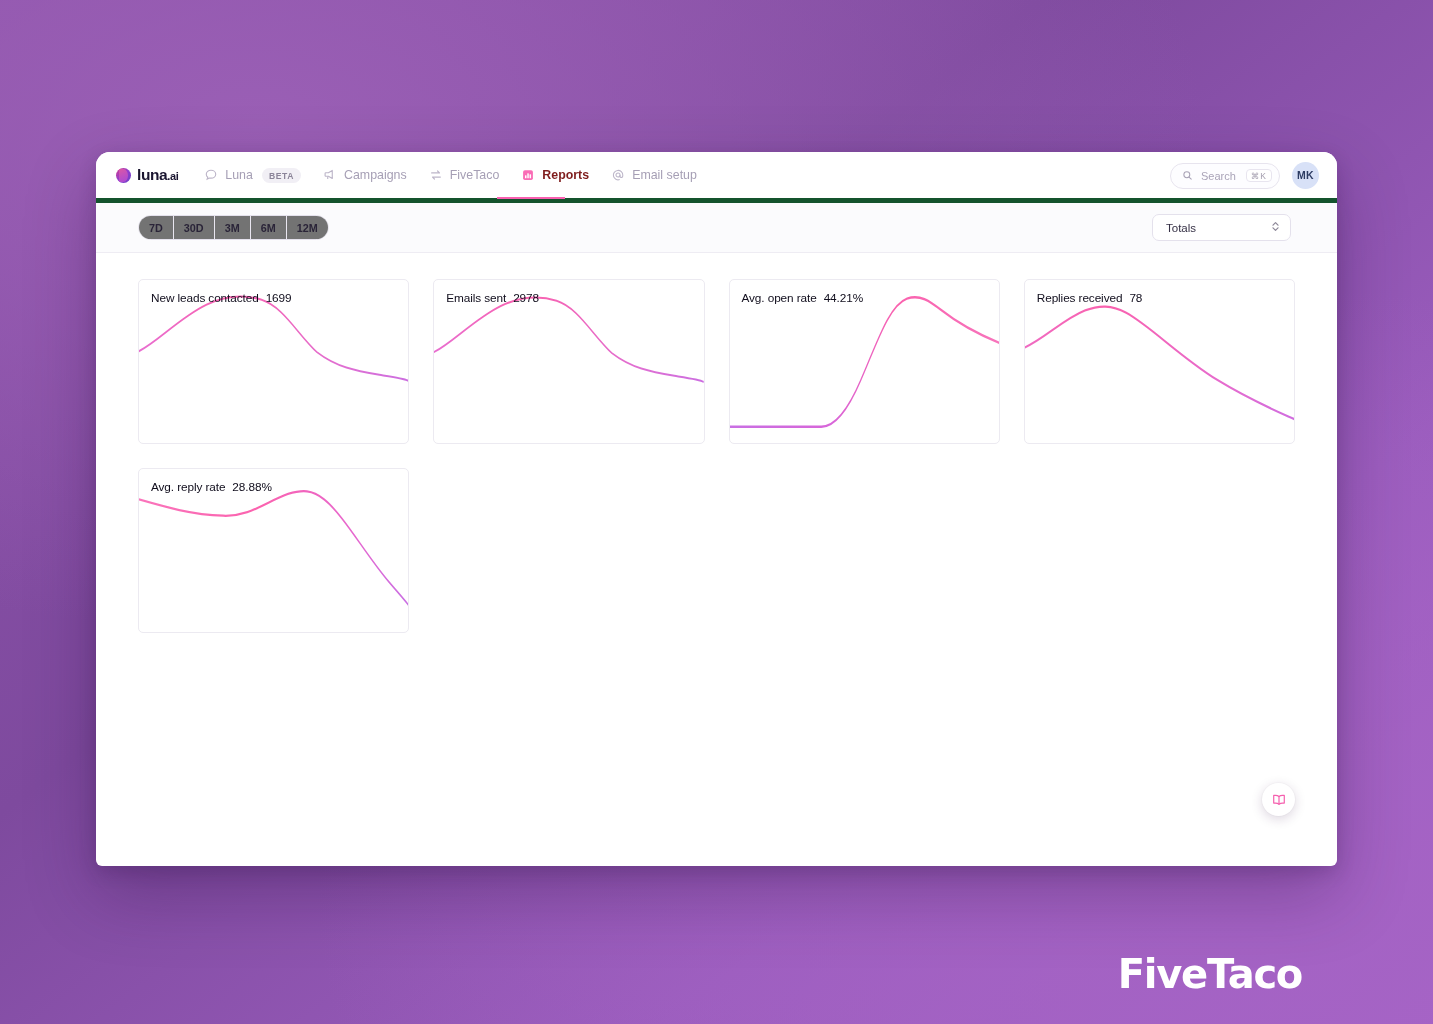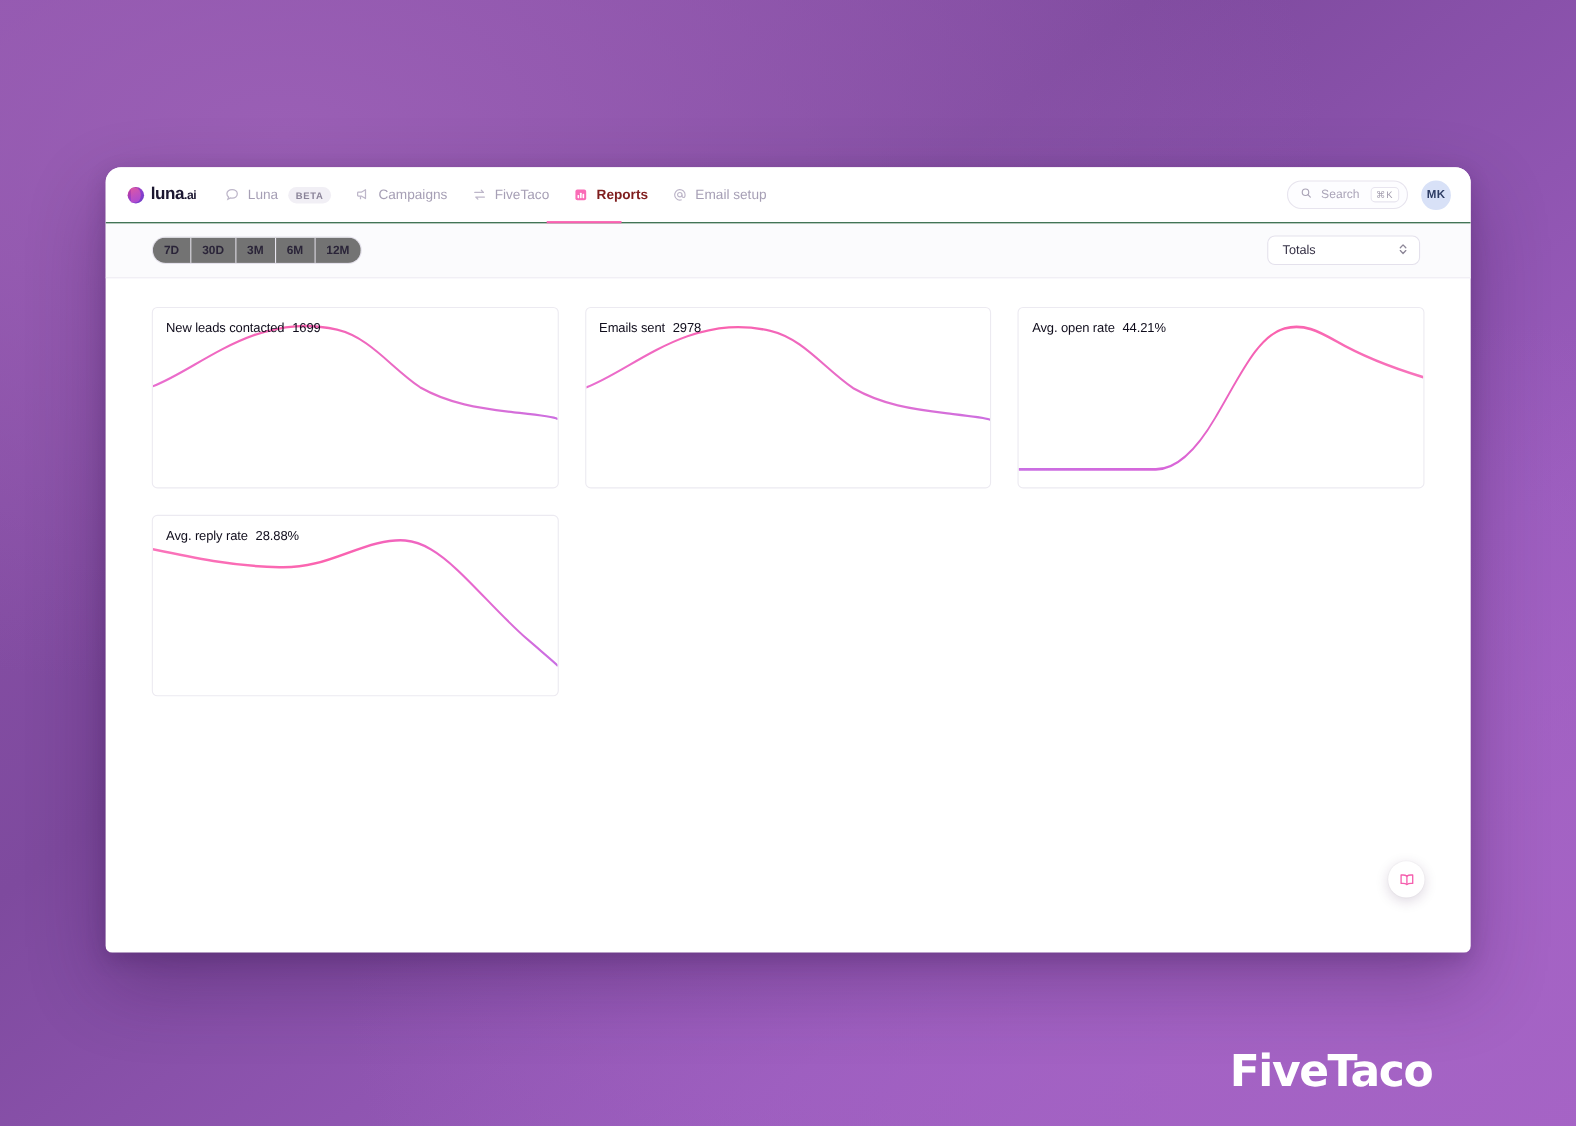--- a/index.html
+++ b/index.html
@@ -31,21 +31,21 @@
     box-shadow: 0 28px 70px rgba(40, 10, 60, .30), 0 6px 18px rgba(40,10,60,.18);
     overflow: hidden;
   }
 
   
   .topnav {
     height: 51px;
     display: flex;
     align-items: center;
     padding: 0 18px 0 20px;
-    border-bottom: 1px solid #14532d;
+    border-bottom: 5px solid #14532d;
     background: #fff;
     position: relative;
   }
   .topnav::after {
     content: "";
     position: absolute;
     left: 401px; bottom: -1px;
     width: 68px; height: 2px;
     background: #f95fb0;
   }
@@ -76,21 +76,21 @@
   .nav-ico { width: 14px; height: 14px; flex: none; display:block; }
   .nav-ico svg { display: block; width: 14px; height: 14px; }
 
   .beta-badge {
     margin-left: 2px;
     font-size: 8.6px; font-weight: 700; letter-spacing: .6px;
     color: #8b8499; background: #f1eff5;
     border-radius: 9px; padding: 3px 7px 2px;
   }
 
-  .nav-right { margin-left: auto; display: flex; align-items: center; gap: 12px; }
+  .nav-right { margin-left: auto; display: flex; align-items: flex-end; gap: 12px; }
   .search-box {
     display: flex; align-items: center; gap: 8px;
     width: 110px; height: 26px; padding: 0 7px 0 11px;
     border: 1px solid #e7e4ee; border-radius: 13px;
     background: #fdfdff; cursor: text;
   }
   .search-box svg { width: 11px; height: 11px; flex: none; }
   .search-ph { font-size: 11px; color: #aaa4b8; flex: 1; }
   .kbd {
     font-size: 8.5px; color: #a39dae; background: #fff;
@@ -135,21 +135,21 @@
     display: flex; align-items: center;
     padding: 0 10px 0 13px; cursor: pointer;
   }
   .select-val { font-size: 11.5px; color: #353045; flex: 1; }
   .select-caret { color: #8d8798; font-size: 9px; line-height: 1; letter-spacing:0; }
 
   
   .content {
     padding: 26px 42px 0 42px;
     display: grid;
-    grid-template-columns: repeat(3, 1fr);
+    grid-template-columns: repeat(4, 1fr);
     column-gap: 36px;
     row-gap: 32px;
     gap: 24px;
   }
   .card {
     background: #fff;
     border: 1px solid #eceaf1;
     border-radius: 5px;
     height: 165px;
     position: relative;
@@ -343,20 +343,39 @@
                 <stop offset=".38" stop-color="#d866d9"></stop>
                 <stop offset=".62" stop-color="#fa62ae"></stop>
                 <stop offset="1" stop-color="#f774bc"></stop>
           </linearGradient>
             </defs>
           <path fill="none" stroke="url(#g3)" stroke-width="2.1" stroke-linecap="round" d="M0,126 L190,126 C218,126 245,112 272,86 C305,55 330,22 368,16 C395,12 415,18 440,26 C480,39 525,48 560,54"></path>
         </svg>
       </div>
     </div>
 
+    <div class="card">
+      <div class="card-head">
+        <span>Replies received</span>
+        <span class="card-value">78</span>
+      </div>
+      <div class="spark">
+        <svg viewBox="0 0 560 150" preserveAspectRatio="none">
+          <defs>
+              <linearGradient id="g4" x1="0" y1="0" x2="1" y2="0">
+            <stop offset="0" stop-color="#ef6bc2"></stop>
+                <stop offset=".3" stop-color="#fa62ae"></stop>
+                <stop offset=".75" stop-color="#e56ccf"></stop>
+                <stop offset="1" stop-color="#d06ddf"></stop>
+          </linearGradient>
+            </defs>
+          <path fill="none" stroke="url(#g4)" stroke-width="2.1" stroke-linecap="round" d="M0,62 C40,54 80,36 125,28 C155,23 180,23 210,30 C260,42 320,70 400,92 C470,111 530,122 560,128"></path>
+        </svg>
+      </div>
+    </div>
 
     <div class="card">
       <div class="card-head">
         <span>Avg. reply rate</span>
         <span class="card-value">28.88%</span>
       </div>
       <div class="spark">
         <svg viewBox="0 0 560 150" preserveAspectRatio="none">
           <defs>
               <linearGradient id="g5" x1="0" y1="0" x2="1" y2="0">

